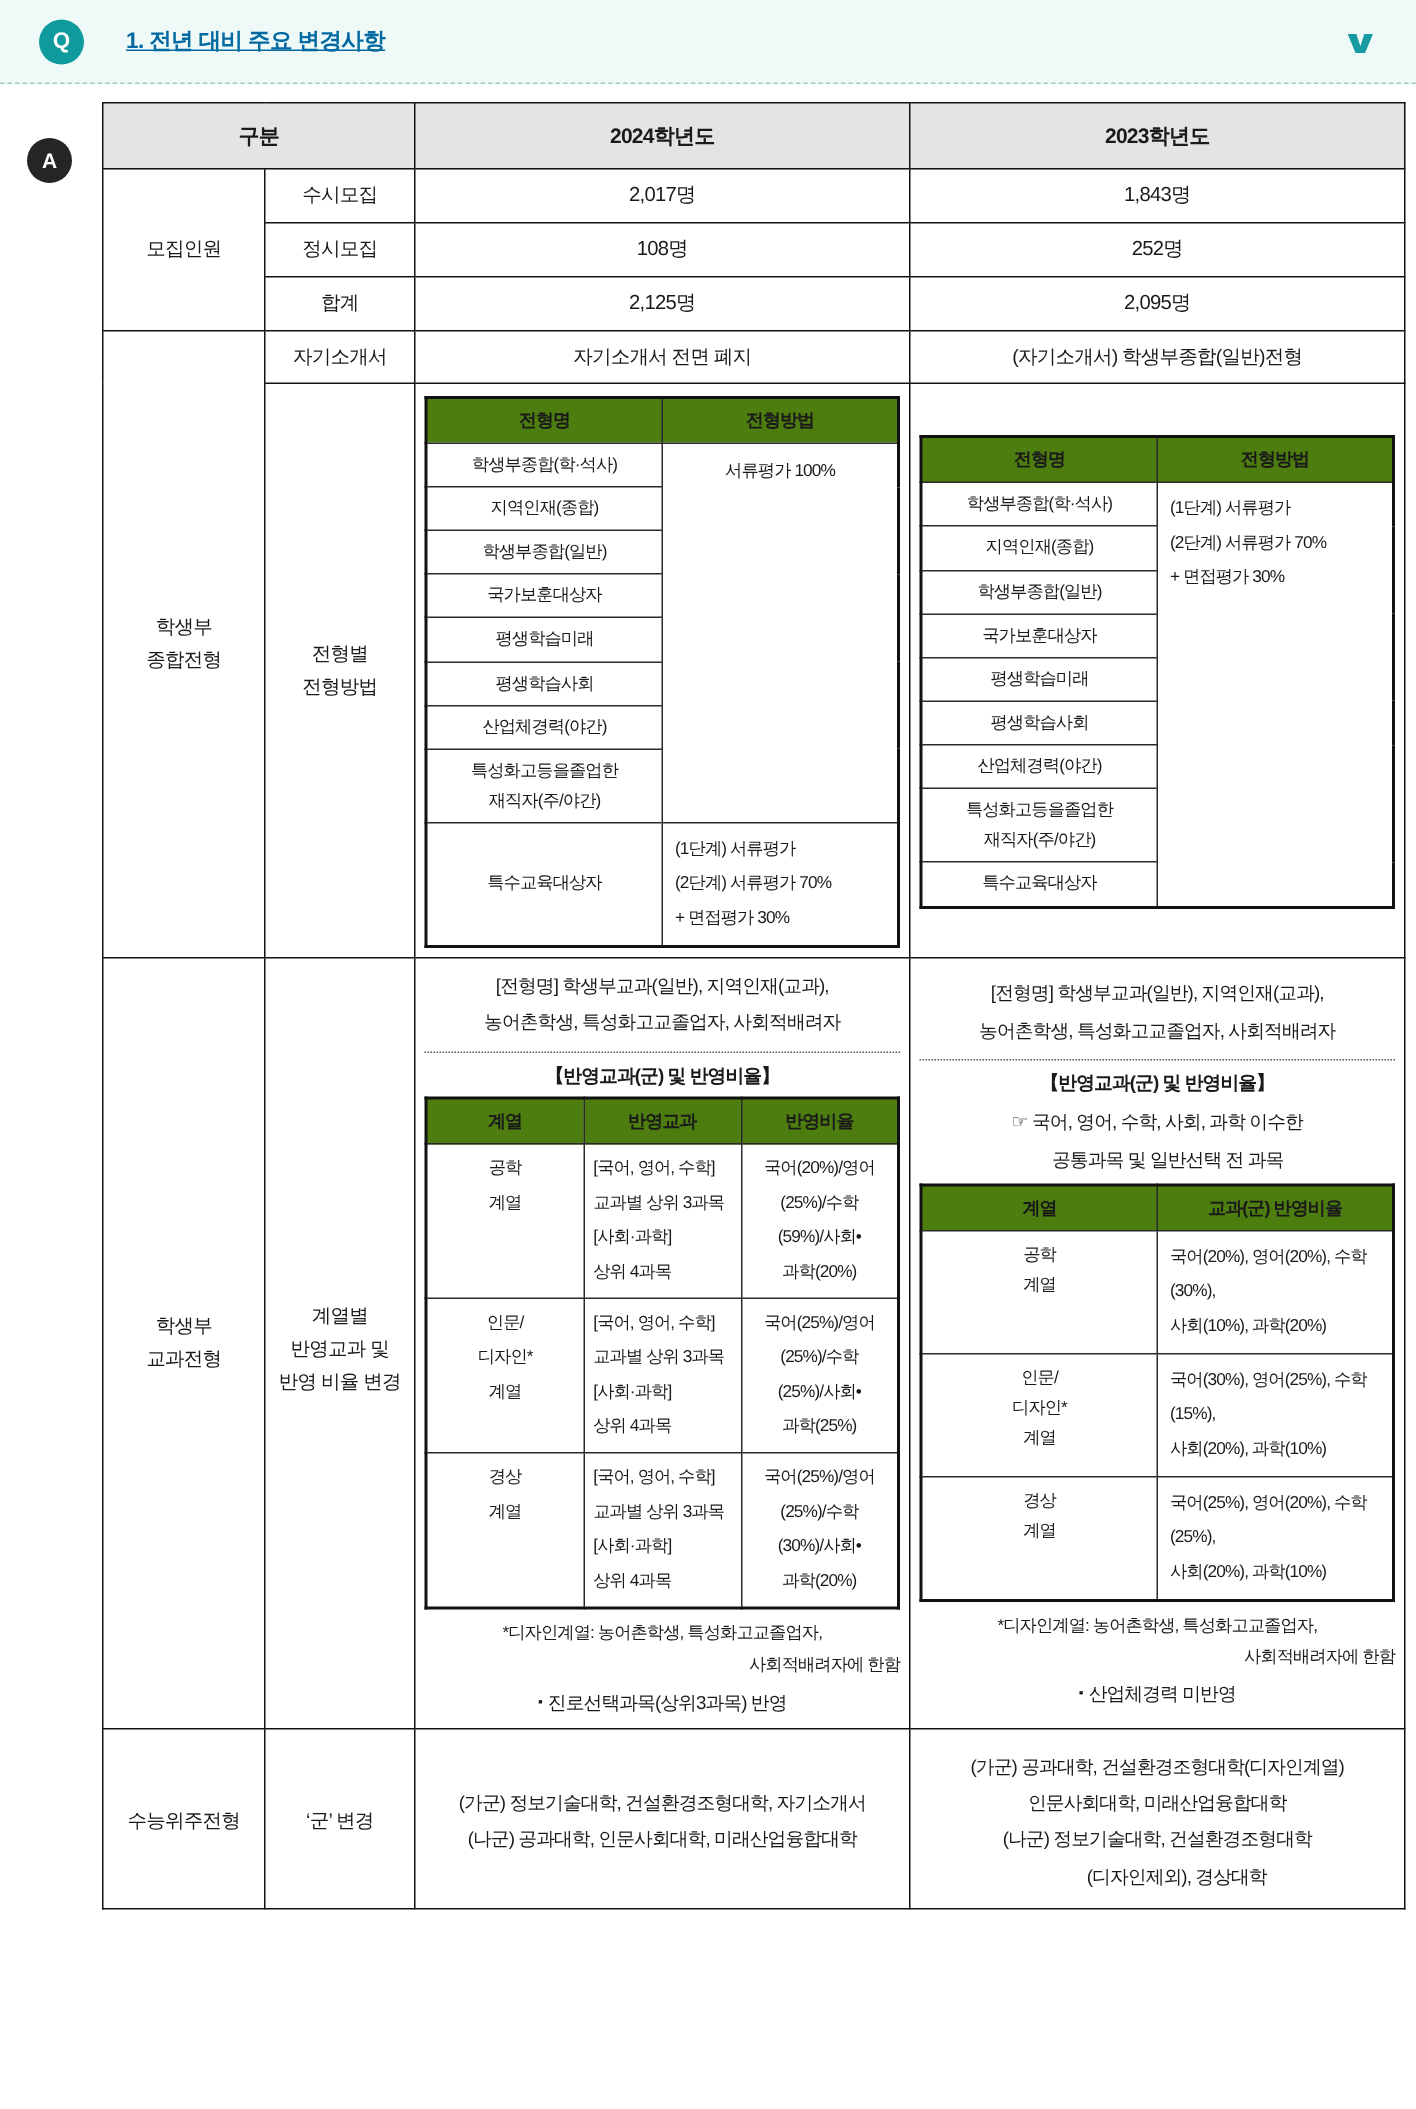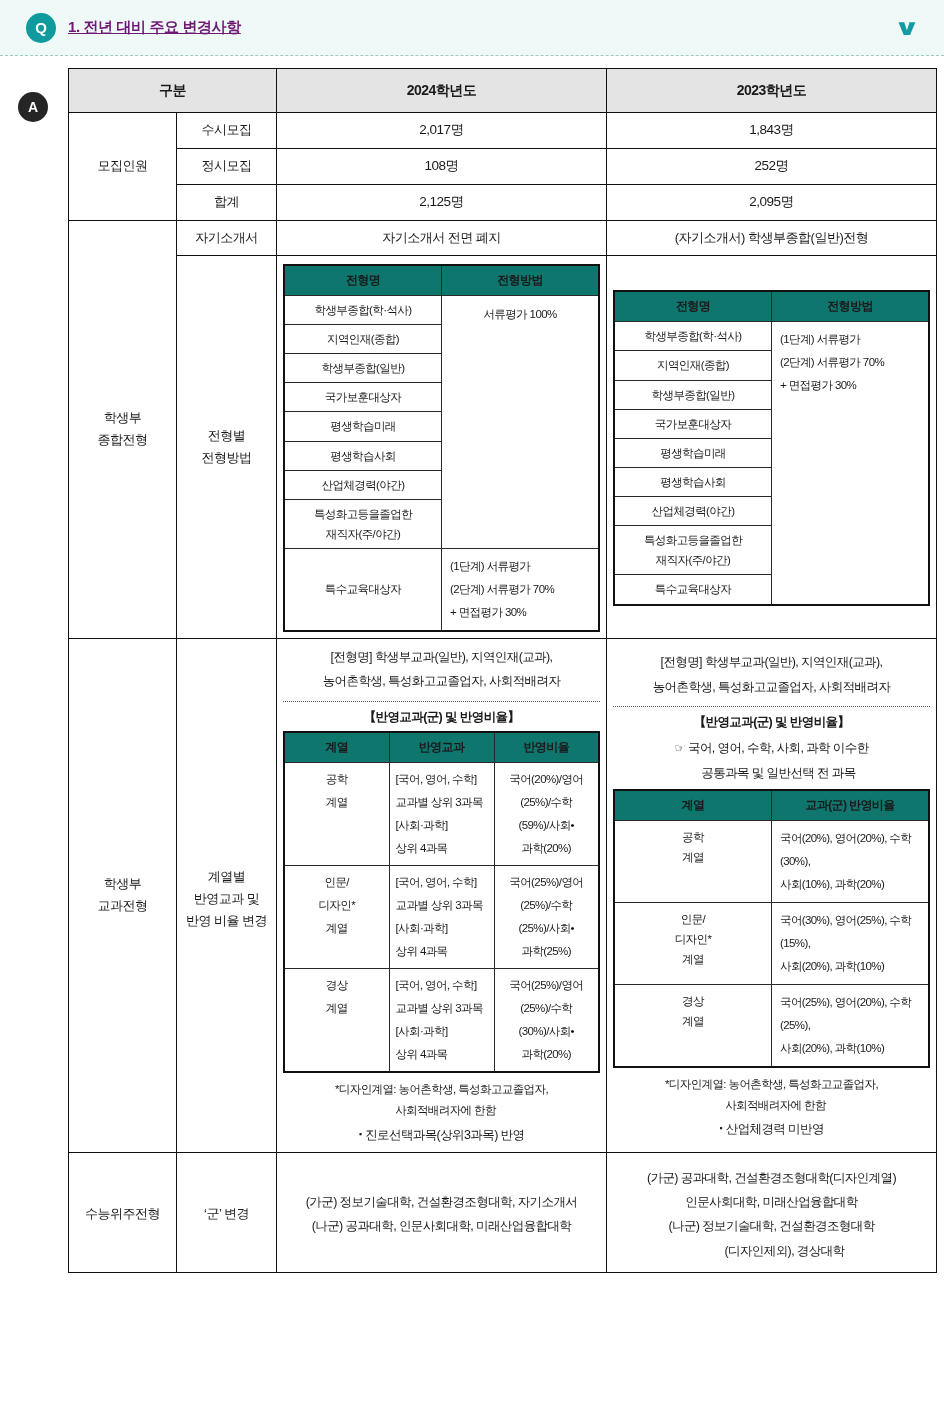--- a/index.html
+++ b/index.html
@@ -31,24 +31,25 @@
     font-weight: bold;
     display: flex;
     align-items: center;
     justify-content: center;
     flex: 0 0 auto;
     margin-right: 12px;
   }
   .q-title {
     font-size: 15px;
     font-weight: bold;
-    color: #701a75;
+    color: #0369a1;
     text-decoration: underline;
     letter-spacing: -0.4px;
     white-space: nowrap;
+    margin-left: 16px;
   }
   .chevron {
     margin-left: auto;
     color: #169ca0;
     font-size: 22px;
     line-height: 1;
     font-weight: bold;
     transform: scaleX(1.5);
     padding-right: 8px;
   }
@@ -117,21 +118,21 @@
   }
   table.nest th, table.nest td {
     border: 1px solid #2a2a2a;
     padding: 4px 3px;
     text-align: center;
     vertical-align: middle;
     line-height: 1.75;
     letter-spacing: -0.6px;
   }
   table.nest th {
-    background: #0f766e;
+    background: #4d7c0f;
     font-weight: bold;
     font-size: 12px;
   }
   table.nest.outline { border: 2px solid #111; }
   table.nest td.method {
     vertical-align: top;
     text-align: left;
     padding: 6px 8px;
     line-height: 2.0;
   }
@@ -149,21 +150,21 @@
   table.gyogwa23 td.l { text-align: left; padding: 6px 8px; vertical-align: top; line-height: 2.0;}
   table.gyogwa23 td.ser { width: 68px; text-align:center; vertical-align: top; padding-top: 6px;}
 
   .blk { font-size: 12.5px; line-height: 1.95; letter-spacing: -0.6px; }
   .blk-title { font-weight: bold; font-size: 12.5px; margin: 2px 0 3px; letter-spacing: -0.6px;}
   .dotline {
     border-top: 1px dotted #555;
     margin: 7px 0 5px;
   }
   .note { font-size: 11.5px; line-height: 1.85; letter-spacing: -0.6px; margin-top: 6px;}
-  .note .indent { padding-left: 8px; display: block; }
+  .note .indent { padding-left: 8px; display: block; text-align: right; }
   .bullet { font-size: 12.5px; letter-spacing: -0.6px; margin-top: 3px; }
   .bullet:before { content: "\25AA"; font-size: 9px; vertical-align: 2px; margin-right: 4px; }
   .hand { font-size: 12.5px; letter-spacing: -0.6px; line-height: 1.95; }
   .hand .hglyph { margin-right: 3px; }
   .sub-ind { display:block; padding-left: 14px; }
   .line { display: block; }
   .indent-r { display:block; padding-left: 26px; }
 </style>
 </head>
 <body>

